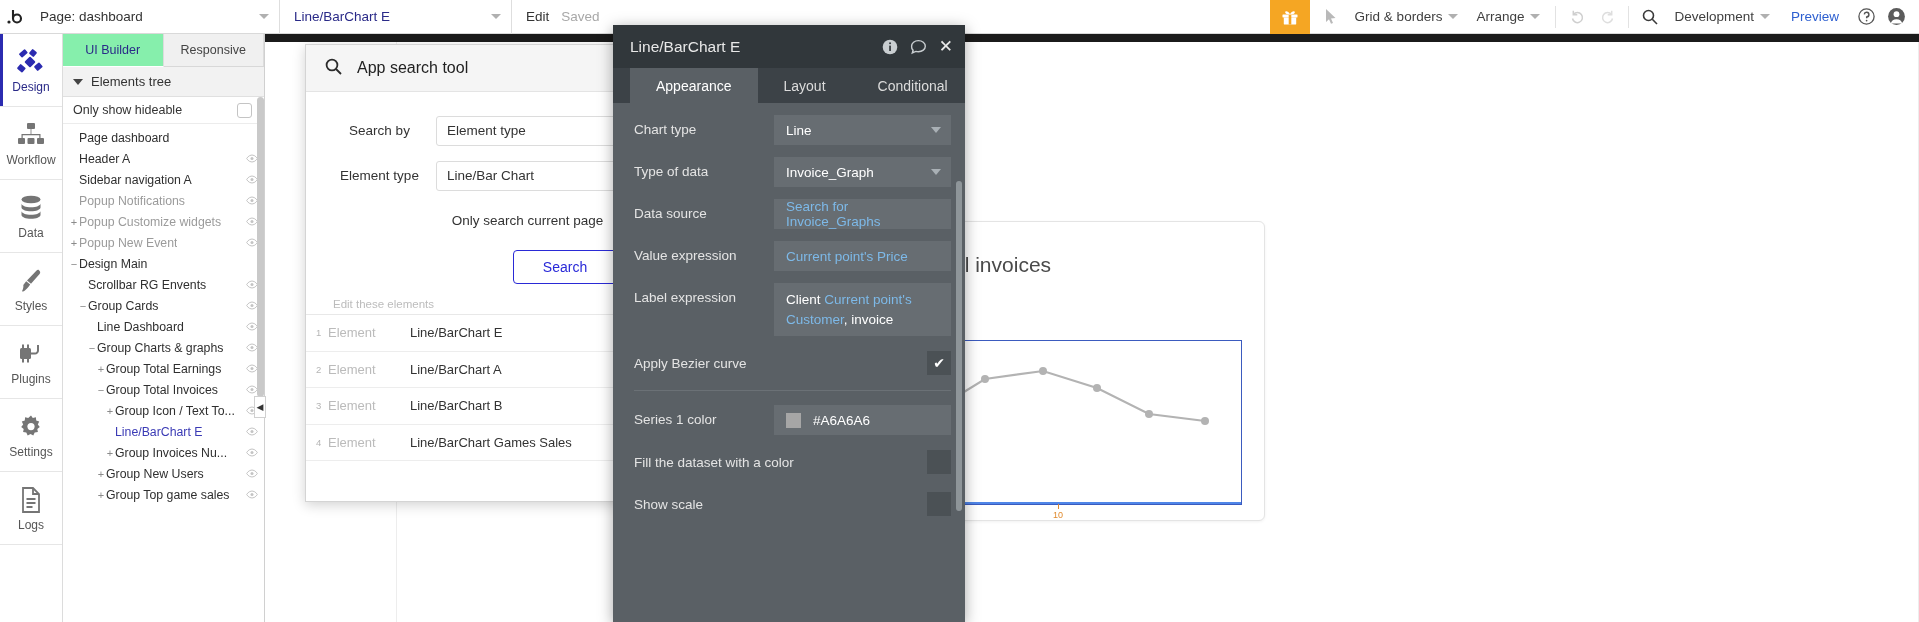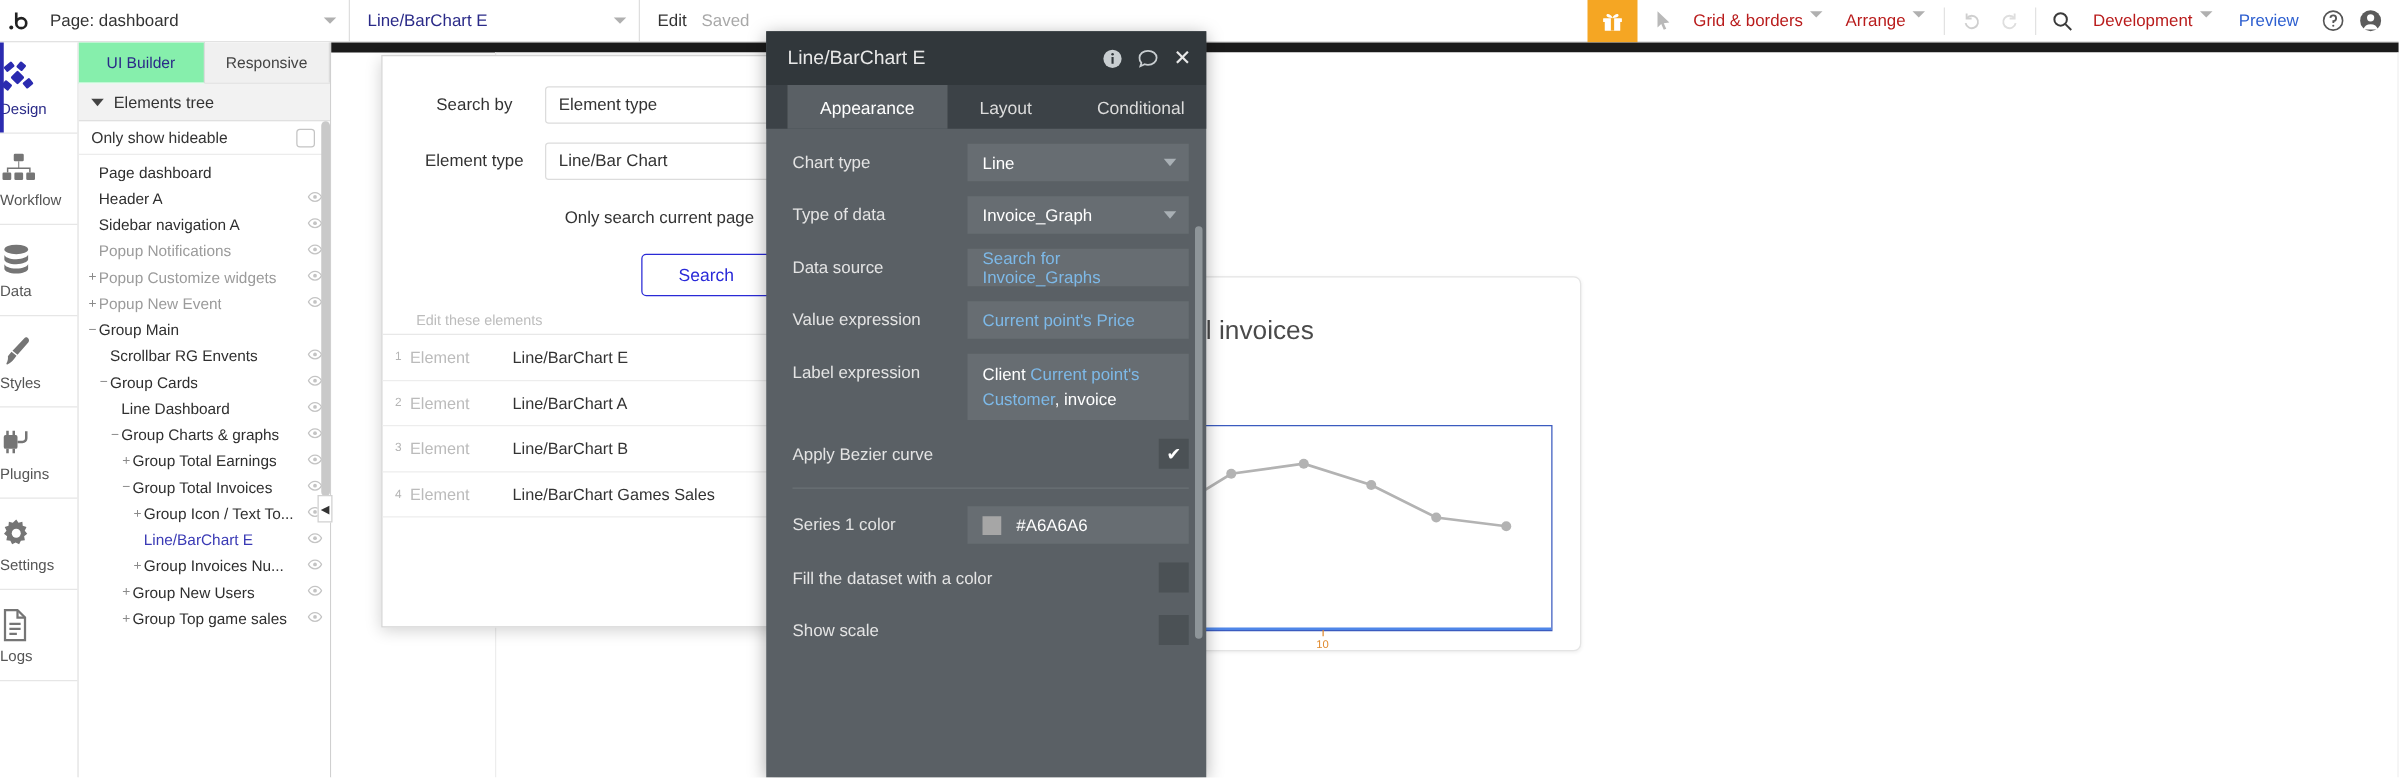--- a/index.html
+++ b/index.html
@@ -36,33 +36,33 @@
     border-top:5px solid #b0b0b0; margin-left:8px;
   }
   .tb-edit { font-size:13.5px; color:#333; padding:0 12px 0 14px; }
   .tb-saved { font-size:13.5px; color:#a8a8a8; }
   .tb-right { margin-left:auto; display:flex; align-items:center; height:34px; padding-right:8px; }
   .gift-btn {
     width:40px; height:34px; background:#f5a623; display:flex; align-items:center;
     justify-content:center; margin-right:6px;
   }
   .pointer-icon { width:30px; display:flex; align-items:center; justify-content:center; color:#b9b9b9; }
-  .tb-menu { font-size:13.5px; color:#b91c1c; display:flex; padding:0 9px; cursor:pointer; }
+  .tb-menu { font-size:13.5px; color:#404040; display:flex; align-items:center; padding:0 9px; cursor:pointer; }
   .tb-menu .caret-gray { margin-left:6px; }
   .tb-div { width:1px; height:22px; background:#e2e2e2; margin:0 6px; }
   .icon-btn { width:30px; height:34px; display:flex; align-items:center; justify-content:center; cursor:pointer; }
   .tb-preview { font-size:13.5px; color:#2d5fd0; padding:0 12px; cursor:pointer; }
 
   
   .rail {
     position:absolute; left:0; top:34px; width:63px; height:588px;
     background:#fff; border-right:1px solid #dcdcdc;
   }
   .rail-item {
-    height:73px; display:flex; flex-direction:column; align-items:flex-start;
+    height:73px; display:flex; flex-direction:column; align-items:center;
     justify-content:center; gap:3px; border-bottom:1px solid #e6e6e6; cursor:pointer;
     position:relative;
   }
   .rail-item .rl { font-size:12px; color:#555; }
   .rail-item.active .rl { color:#2a2a88; }
   .rail-item.active::before {
     content:""; position:absolute; left:0; top:0; bottom:0; width:3px; background:#2b2bb0;
   }
   .rail-item .ri { height:30px; display:flex; align-items:center; justify-content:center; }
 
@@ -451,21 +451,21 @@
         <div class="tree-row dim" style="padding-left: 6px;">
           <span class="tw">+</span>
           <span class="tree-lbl">Popup New Event</span>
           <span class="eye"><svg width="12" height="9" viewBox="0 0 12 9" fill="none" stroke="#c4c4c4" stroke-width="1">
               <path d="M0.7 4.5S2.6 1 6 1s5.3 3.5 5.3 3.5S9.4 8 6 8 0.7 4.5 0.7 4.5z"></path>
               <circle cx="6" cy="4.5" r="1.5" fill="#c4c4c4" stroke="none"></circle>
             </svg></span>
         </div>
         <div class="tree-row" style="padding-left: 6px;">
           <span class="tw">−</span>
-          <span class="tree-lbl">Group Main</span>
+          <span class="tree-lbl">Design Main</span>
         </div>
         <div class="tree-row" style="padding-left: 15px;">
           <span class="tw"></span>
           <span class="tree-lbl">Scrollbar RG Envents</span>
           <span class="eye"><svg width="12" height="9" viewBox="0 0 12 9" fill="none" stroke="#c4c4c4" stroke-width="1">
               <path d="M0.7 4.5S2.6 1 6 1s5.3 3.5 5.3 3.5S9.4 8 6 8 0.7 4.5 0.7 4.5z"></path>
               <circle cx="6" cy="4.5" r="1.5" fill="#c4c4c4" stroke="none"></circle>
             </svg></span>
         </div>
         <div class="tree-row" style="padding-left: 15px;">
@@ -586,20 +586,30 @@
             <span class="bar"></span><span>10</span>
           </div>
         </div>
 
         <div class="ci-sub">This month</div>
       </div>
     </div>
   </div>
 
   <div class="searchmodal">
+    <div class="sm-head">
+      <span>
+        <svg width="19" height="19" viewBox="0 0 19 19" fill="none" stroke="#2b2b2b" stroke-width="1.8">
+            <circle cx="8" cy="8" r="5.4"></circle>
+            <path d="M12 12 L17 17"></path>
+          </svg>
+      </span>
+      <span class="sm-title">App search tool</span>
+      <span class="sm-close">✕</span>
+    </div>
 
     <div class="sm-body">
       <div class="sm-row">
         <span class="sm-lbl">Search by</span>
         <span class="sm-field">
           <span>Element type</span>
           <span class="caret-dark"></span>
         </span>
       </div>
 

